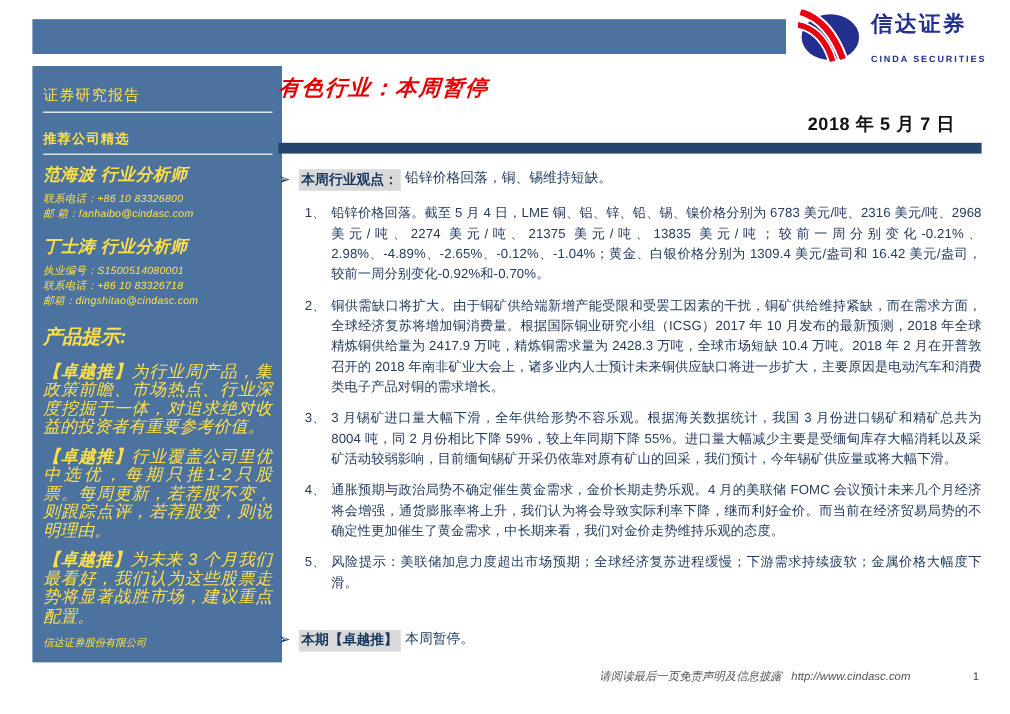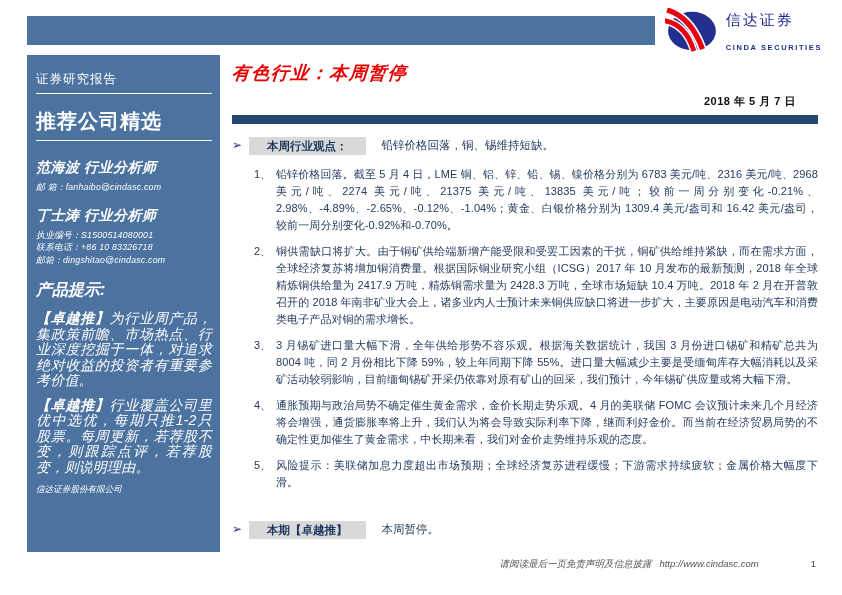--- a/index.html
+++ b/index.html
@@ -6,49 +6,49 @@
   html,body { background:#ffffff; }
   body { font-family:"Liberation Sans", sans-serif; }
   .page {
     position:relative; width:842px; height:595px; background:#fff;
     overflow:hidden; margin:0 auto;
   }
   
   .top-band { position:absolute; left:27px; top:16px; width:628px; height:29px; background:#4C72A0; }
   .logo { position:absolute; right:20px; top:8px; display:flex; align-items:center; gap:9px; }
   .logo-text { display:flex; flex-direction:column; line-height:1; }
-  .logo-cn { font-size:15px; font-weight:normal; color:#232F8E; letter-spacing:2px; }
+  .logo-cn { font-size:18px; font-weight:bold; color:#232F8E; letter-spacing:2px; }
   .logo-en { font-size:7.5px; font-weight:bold; color:#232F8E; letter-spacing:1.6px; margin-top:17px; }
   
   .sidebar {
-    position:absolute; left:27px; top:55px; width:193px; height:497px;
-    background:#4C72A0; color:#ffffff; padding:16px 8px 1px 9px; overflow:hidden;
+    position:absolute; left:27px; top:55px; width:208px; height:497px;
+    background:#4C72A0; color:#fde047; padding:16px 8px 1px 9px; overflow:hidden;
   }
   .sb-head { font-size:12.5px; letter-spacing:1px; padding-bottom:5px;
     border-bottom:1.5px solid #fff; margin-bottom:14px; }
-  .sb-head.big { font-size:20px; font-weight:bold; margin-bottom:18px; }
+  .sb-head.big { font-size:11px; font-weight:bold; margin-bottom:8px; }
   .analyst { margin-bottom:13px; font-style:italic; }
   .an-name { font-size:14px; font-weight:bold; margin-bottom:4px; letter-spacing:.5px; }
   .an-line { font-size:8.8px; line-height:12.5px; letter-spacing:.2px; }
   .sb-product-title { font-size:16px; font-weight:bold; font-style:italic; margin:14px 0 10px 0; }
   .sb-hint { font-size:14px; line-height:15.5px; font-style:italic; text-align:justify;
     margin-bottom:9px; letter-spacing:.2px; }
   .sb-hint b { font-weight:bold; }
   .sb-company { margin-top:6px; font-size:8.6px; line-height:11.8px; font-style:italic; }
   
   .main { position:absolute; left:232px; top:55px; width:586px; }
   .title { font-size:18px; font-weight:bold; font-style:italic; color:#E60000;
     letter-spacing:1.5px; margin-top:6px; transform:skewX(-4deg); transform-origin:left; }
-  .date { text-align:right; font-size:11px; font-weight:bold; color:#111;
+  .date { text-align:right; font-size:15px; font-weight:bold; color:#111;
     margin-top:9px; padding-right:22px; letter-spacing:.5px; }
   .divider { height:9px; background:#24466E; margin-top:6px; }
   .bullet-line { margin-top:13px; display:flex; align-items:flex-start; font-size:11.5px; color:#253B5E; }
   .arrow { color:#17365D; font-size:12px; margin-right:7px; line-height:16px; }
-  .hl { background:#D9D9D9; font-weight:bold; color:#17365D; padding:1px 18px; line-height:16px; }
-  .bullet-rest { margin-left:16px; line-height:16px; }
+  .hl { background:#D9D9D9; font-weight:bold; color:#17365D; padding:1px 2px; line-height:16px; }
+  .bullet-rest { margin-left:4px; line-height:16px; }
   .points { margin-top:11px; padding-left:22px; }
   .point { display:flex; margin-bottom:9px; color:#253B5E; }
   .pnum { width:22px; flex:0 0 22px; font-size:11px; line-height:17px; }
   .ptext { flex:1; font-size:11px; line-height:17px; text-align:justify; letter-spacing:.1px; }
   .bullet-line.second { margin-top:30px; }
   
   .footer { position:absolute; left:232px; right:26px; top:558px;
     display:flex; justify-content:flex-end; align-items:baseline;
     font-size:9.5px; font-style:italic; color:#555; }
   .footer a { color:#555; text-decoration:none; margin-left:8px; }
@@ -76,34 +76,36 @@
       <span class="logo-en">CINDA SECURITIES</span>
     </span>
   </div>
 
   <div class="sidebar">
     <div class="sb-head">证券研究报告</div>
     <div class="sb-head big">推荐公司精选</div>
 
     <div class="analyst">
       <div class="an-name">范海波  行业分析师</div>
+      <div class="an-line">联系电话：+86 10 83326800</div>
       <div class="an-line">邮  箱：fanhaibo@cindasc.com</div>
     </div>
 
     <div class="analyst">
       <div class="an-name">丁士涛  行业分析师</div>
       <div class="an-line">执业编号：S1500514080001</div>
       <div class="an-line">联系电话：+86 10 83326718</div>
       <div class="an-line">邮箱：dingshitao@cindasc.com</div>
     </div>
 
     <div class="sb-product-title">产品提示:</div>
 
     <p class="sb-hint"><b>【卓越推】</b><span>为行业周产品，集政策前瞻、市场热点、行业深度挖掘于一体，对追求绝对收益的投资者有重要参考价值。</span></p>
     <p class="sb-hint"><b>【卓越推】</b><span>行业覆盖公司里优中选优，每期只推1-2只股票。每周更新，若荐股不变，则跟踪点评，若荐股变，则说明理由。</span></p>
+    <p class="sb-hint"><b>【卓越推】</b><span>为未来 3 个月我们最看好，我们认为这些股票走势将显著战胜市场，建议重点配置。</span></p>
 
     <div class="sb-company">
       <div>信达证券股份有限公司</div>
 
     </div>
   </div>
 
   <div class="main">
     <div class="title">有色行业：本周暂停</div>
     <div class="date">2018 年 5 月 7 日</div>

